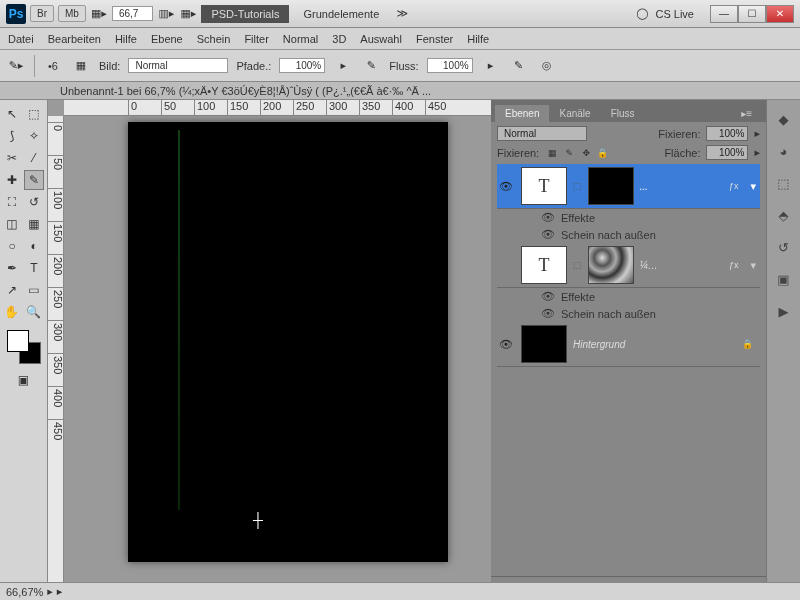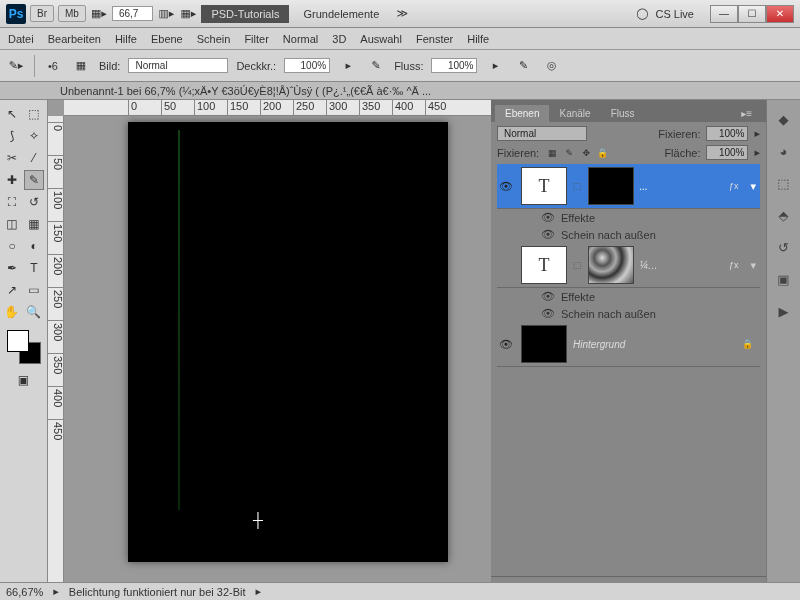--- a/index.html
+++ b/index.html
@@ -57,21 +57,21 @@
 .layer-thumb{width:46px;height:38px;background:#fff;border:1px solid #444;display:flex;align-items:center;justify-content:center;font-family:serif;font-size:18px}
 .layer-thumb.black{background:#000}
 .layer-thumb.marble{background:radial-gradient(circle at 30% 30%,#ddd,#555 20%,#aaa 35%,#333 50%,#ccc 70%,#555)}
 .layer-name{font-size:10px;color:#ddd;font-style:italic}
 .layer.selected .layer-name{color:#fff}
 .layer-fx{margin-left:auto;margin-right:6px;font-size:9px;color:#ddd}
 .sublayer{padding:2px 0 2px 44px;display:flex;align-items:center;gap:6px;font-size:10px;color:#ddd}
 .panel-footer{height:24px;background:#878787;border-top:1px solid #666;display:flex;align-items:center;justify-content:flex-end;gap:10px;padding:0 8px;font-size:11px;color:#444}
 .rightdock{width:34px;background:#9e9e9e;border-left:1px solid #777;display:flex;flex-direction:column;align-items:center;padding-top:8px;gap:10px}
 .dock-icon{width:22px;height:22px;display:flex;align-items:center;justify-content:center;font-size:13px;color:#444}
-.statusbar{height:18px;background:#d4d4d4;border-top:1px solid #888;display:flex;align-items:center;padding:0 6px;gap:10px;font-size:10px;color:#555;position:absolute;bottom:0;left:0;right:0}
+.statusbar{height:18px;background:#d4d4d4;border-top:1px solid #888;display:flex;align-items:center;padding:0 6px;gap:4px;font-size:10px;color:#555;position:absolute;bottom:0;left:0;right:0}
 .chain{font-size:9px;color:#555}
 </style>
 </head>
 <body>
 
 <div class="titlebar">
   <div class="ps-logo">Ps</div>
   <div class="tb-btn">Br</div>
   <div class="tb-btn">Mb</div>
   <div class="tb-icon">▦▸</div>
@@ -106,21 +106,21 @@
   <span class="menuitem">Hilfe</span>
 </div>
 
 <div class="optionsbar">
   <div class="ob-icon">✎▸</div>
   <div class="ob-sep"></div>
   <div class="ob-icon">•<sub>6</sub></div>
   <div class="ob-icon">▦</div>
   <span class="ob-label">Bild:</span>
   <div class="ob-select">Normal</div>
-  <span class="ob-label">Deckkr.:</span>
+  <span class="ob-label">Pfade.:</span>
   <input class="ob-input" value="100%" style="">
   <div class="ob-icon">▸</div>
   <div class="ob-icon">✎</div>
   <span class="ob-label">Fluss:</span>
   <input class="ob-input" value="100%" style="">
   <div class="ob-icon">▸</div>
   <div class="ob-icon">✎</div>
   <div class="ob-icon">◎</div>
 </div>
 
@@ -303,15 +303,14 @@
     <div class="dock-icon">⬘</div>
     <div class="dock-icon">↺</div>
     <div class="dock-icon">▣</div>
     <div class="dock-icon">▶</div>
   </div>
 </div>
 
 <div class="statusbar">
   <span>66,67%</span>
   <span>▸</span>
-  <span>Belichtung funktioniert nur bei 32-Bit</span>
   <span>▸</span>
 </div>
 
 </body></html>

